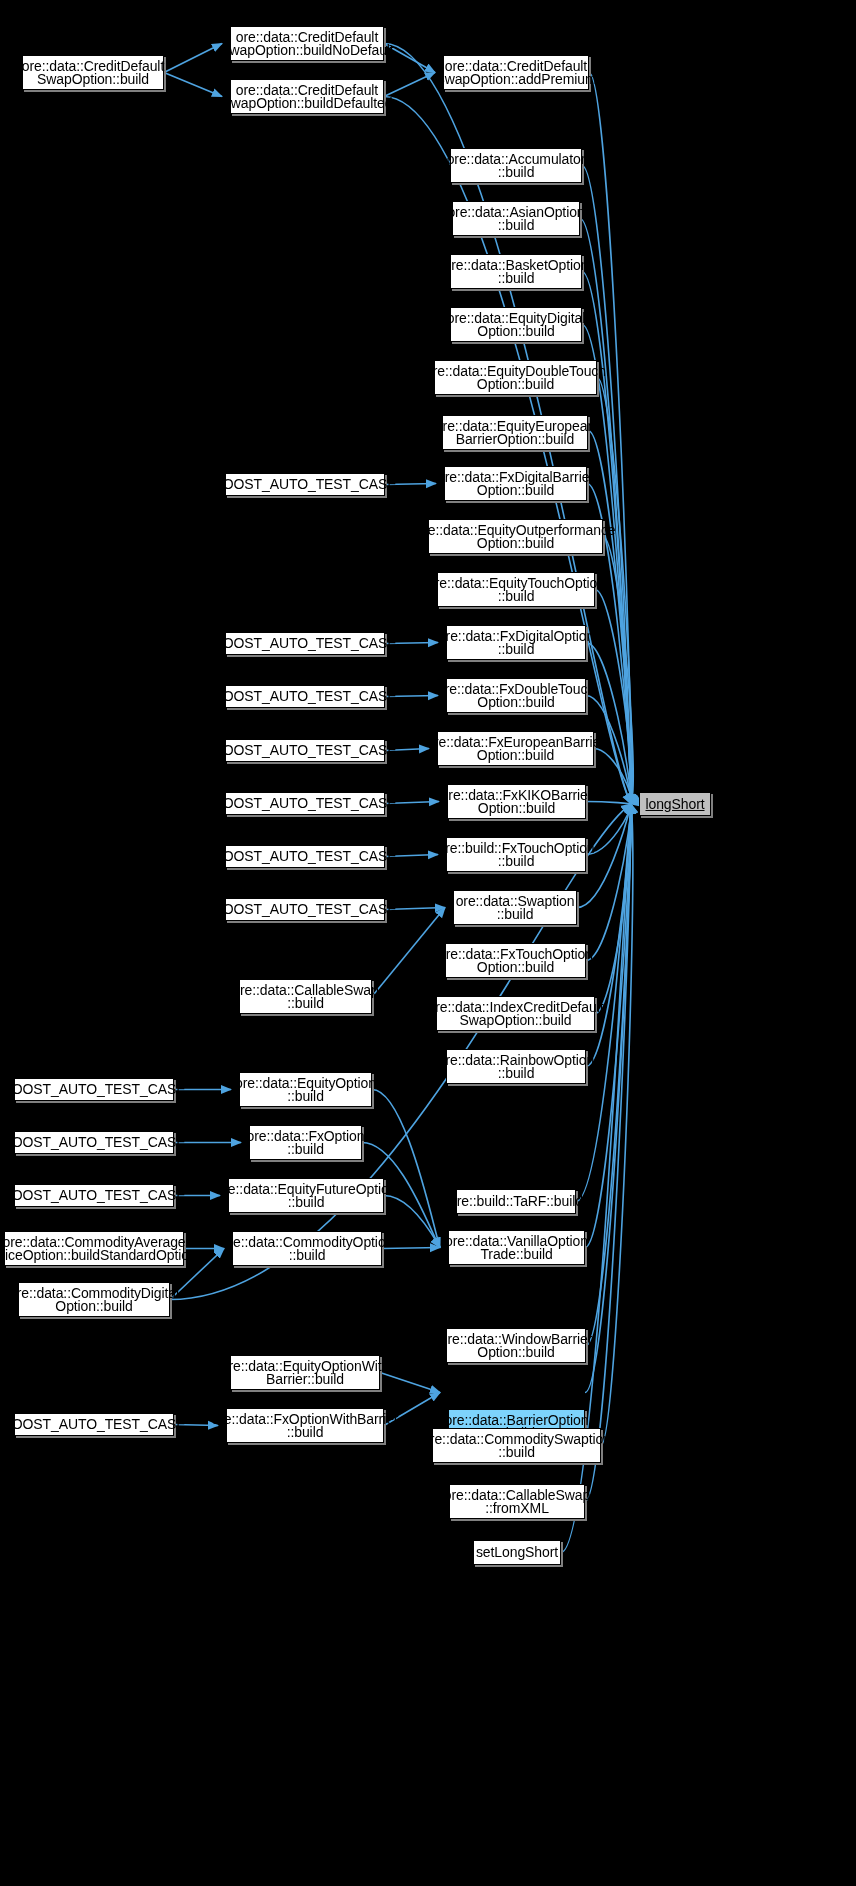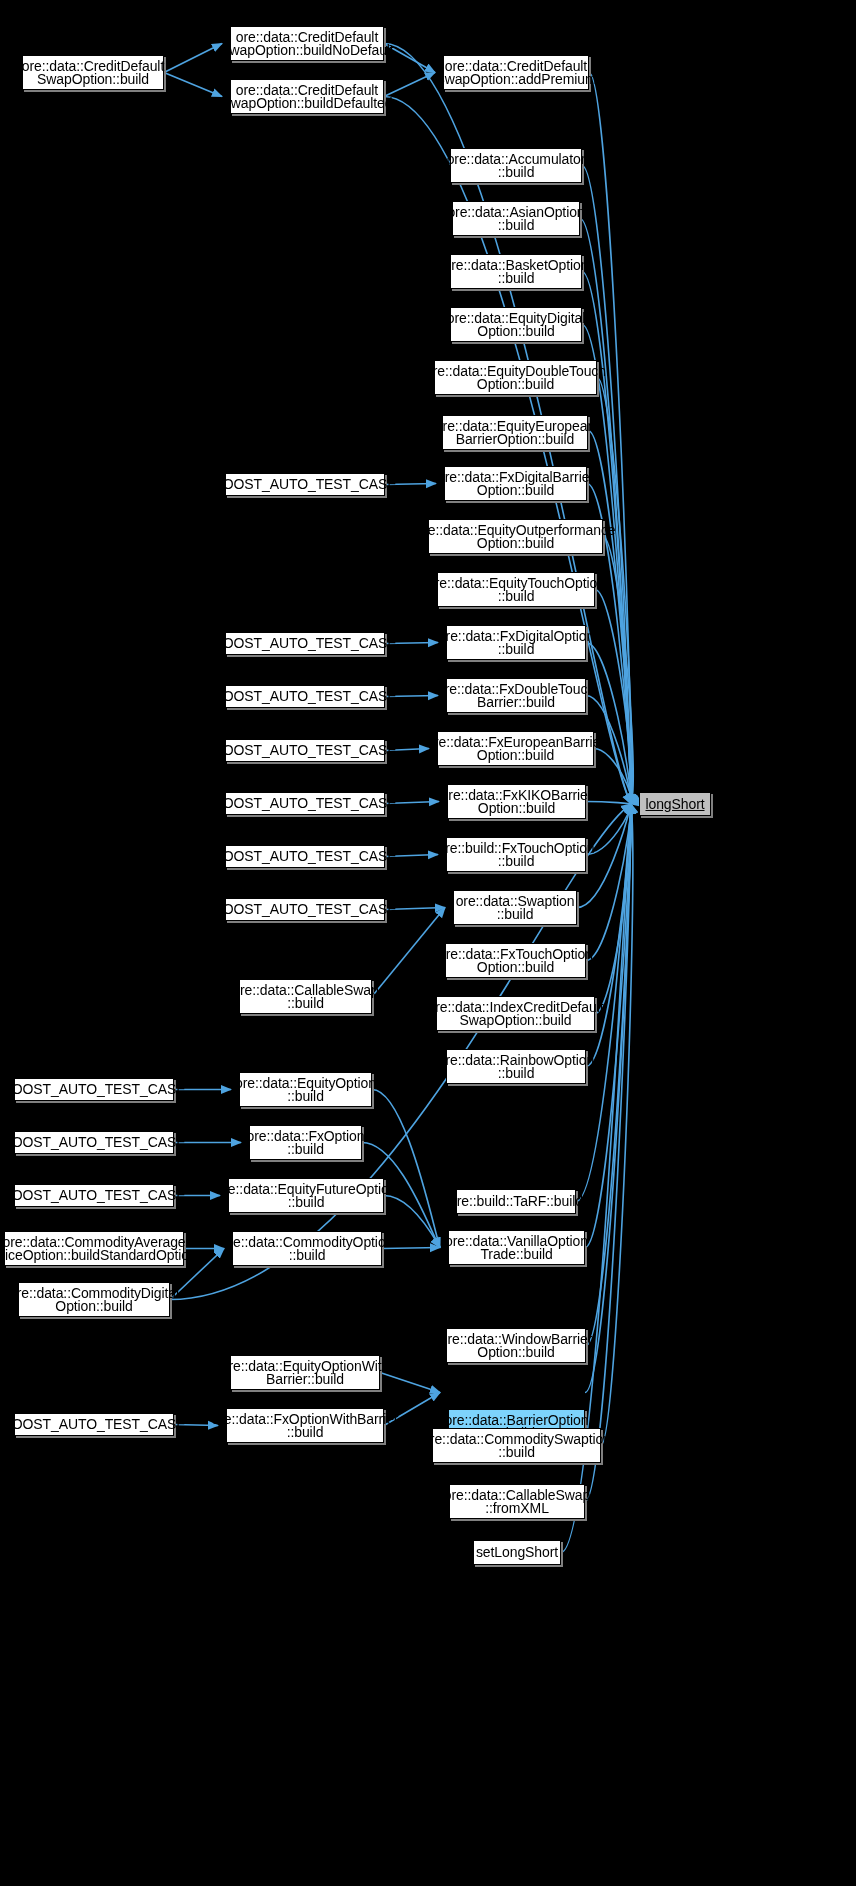--- a/index.html
+++ b/index.html
@@ -116,21 +116,21 @@
 BarrierOption::build</div>
     <div class="node" style="left: 444px; top: 466px; width: 143px; height: 35px; background: rgb(255, 255, 255); border-color: rgb(0, 0, 0); color: rgb(0, 0, 0); box-shadow: rgb(128, 128, 128) 2px 2px 0px 0px;">ore::data::FxDigitalBarrier
 Option::build</div>
     <div class="node" style="left: 428px; top: 519px; width: 175px; height: 35px; background: rgb(255, 255, 255); border-color: rgb(0, 0, 0); color: rgb(0, 0, 0); box-shadow: rgb(128, 128, 128) 2px 2px 0px 0px;">ore::data::EquityOutperformance
 Option::build</div>
     <div class="node" style="left: 437px; top: 572px; width: 158px; height: 35px; background: rgb(255, 255, 255); border-color: rgb(0, 0, 0); color: rgb(0, 0, 0); box-shadow: rgb(128, 128, 128) 2px 2px 0px 0px;">ore::data::EquityTouchOption
 ::build</div>
     <div class="node" style="left: 446px; top: 625px; width: 140px; height: 35px; background: rgb(255, 255, 255); border-color: rgb(0, 0, 0); color: rgb(0, 0, 0); box-shadow: rgb(128, 128, 128) 2px 2px 0px 0px;">ore::data::FxDigitalOption
 ::build</div>
     <div class="node" style="left: 446px; top: 678px; width: 140px; height: 35px; background: rgb(255, 255, 255); border-color: rgb(0, 0, 0); color: rgb(0, 0, 0); box-shadow: rgb(128, 128, 128) 2px 2px 0px 0px;">ore::data::FxDoubleTouch
-Barrier::build</div>
+Option::build</div>
     <div class="node" style="left: 437px; top: 731px; width: 157px; height: 35px; background: rgb(255, 255, 255); border-color: rgb(0, 0, 0); color: rgb(0, 0, 0); box-shadow: rgb(128, 128, 128) 2px 2px 0px 0px;">ore::data::FxEuropeanBarrier
 Option::build</div>
     <div class="node" style="left: 447px; top: 784px; width: 139px; height: 35px; background: rgb(255, 255, 255); border-color: rgb(0, 0, 0); color: rgb(0, 0, 0); box-shadow: rgb(128, 128, 128) 2px 2px 0px 0px;">ore::data::FxKIKOBarrier
 Option::build</div>
     <div class="node" style="left: 446px; top: 837px; width: 140px; height: 35px; background: rgb(255, 255, 255); border-color: rgb(0, 0, 0); color: rgb(0, 0, 0); box-shadow: rgb(128, 128, 128) 2px 2px 0px 0px;">ore::build::FxTouchOption
 ::build</div>
     <div class="node" style="left: 453px; top: 890px; width: 124px; height: 35px; background: rgb(255, 255, 255); border-color: rgb(0, 0, 0); color: rgb(0, 0, 0); box-shadow: rgb(128, 128, 128) 2px 2px 0px 0px;">ore::data::Swaption
 ::build</div>
     <div class="node" style="left: 445px; top: 943px; width: 141px; height: 35px; background: rgb(255, 255, 255); border-color: rgb(0, 0, 0); color: rgb(0, 0, 0); box-shadow: rgb(128, 128, 128) 2px 2px 0px 0px;">ore::data::FxTouchOption
 Option::build</div>

